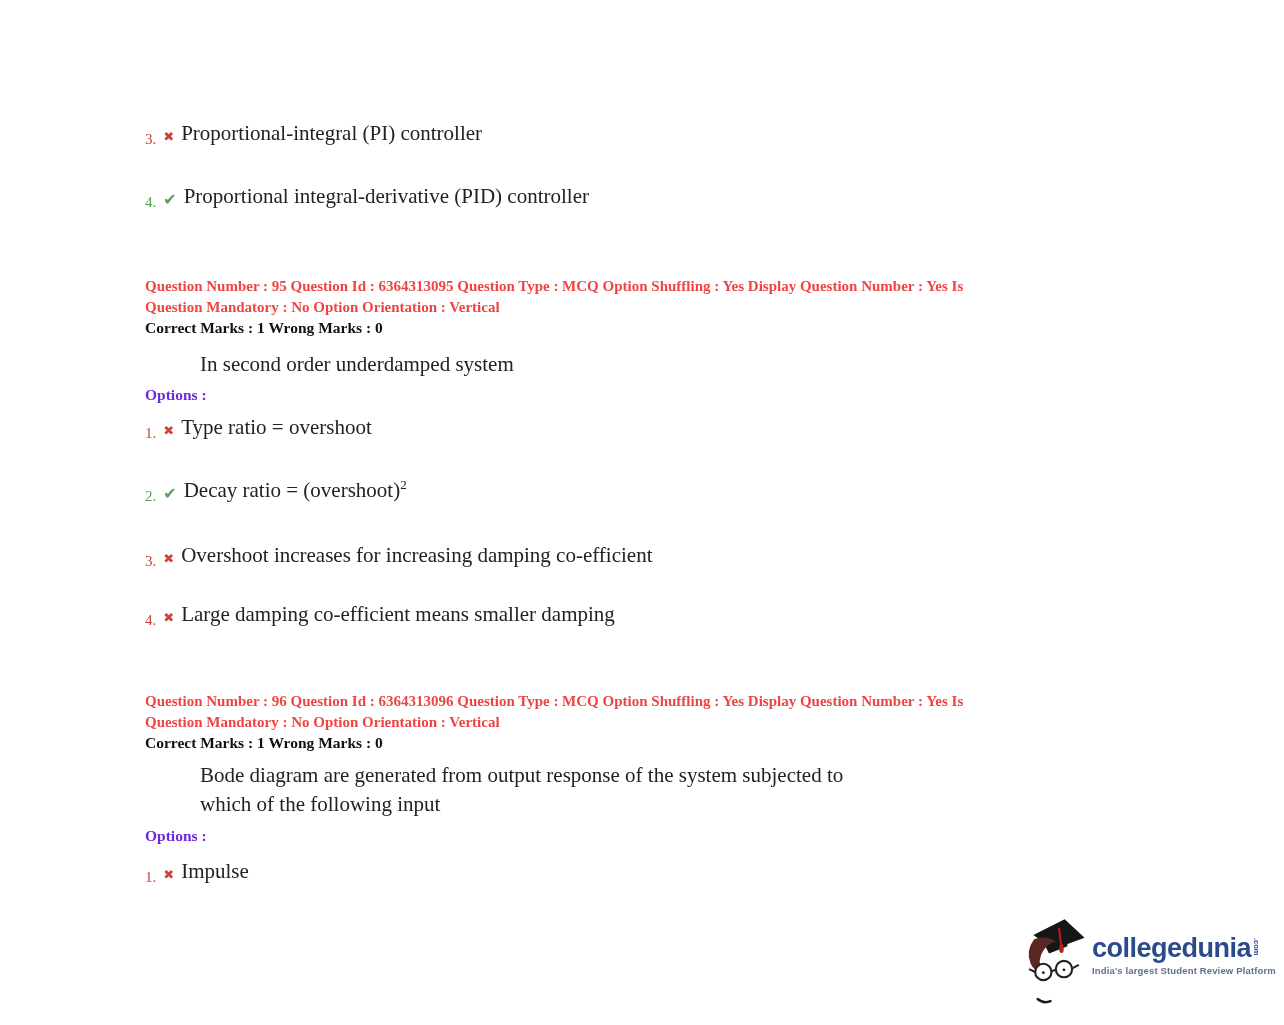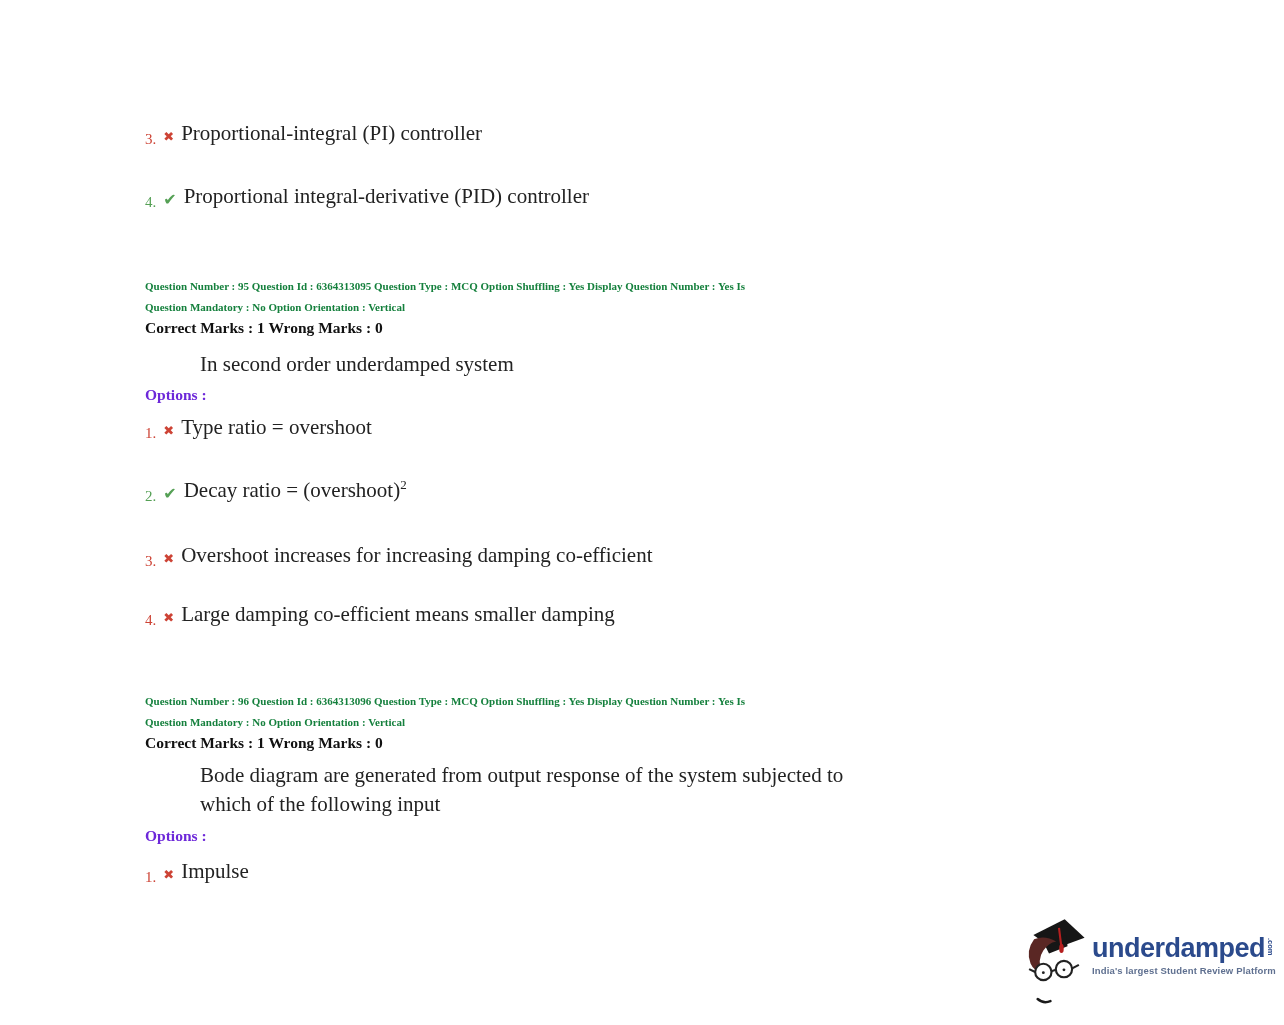--- a/index.html
+++ b/index.html
@@ -9,23 +9,23 @@
     background:#ffffff;
     font-family:"Liberation Serif", serif;
     color:#1c1c1c;
     overflow:hidden;
   }
   .abs { position:absolute; }
 
   
   .meta {
     left:145px;
-    font-size:11px;
-    font-weight:bold;
-    color:#15803d;
+    font-size:15px;
+    font-weight:bold;
+    color:#ef4444;
     line-height:21px;
     white-space:nowrap;
   }
   .marks {
     left:145px;
     font-size:15.5px;
     font-weight:bold;
     color:#111;
     white-space:nowrap;
   }
@@ -188,18 +188,18 @@
       <line x1="18.5" y1="78" x2="10" y2="74" stroke="#222" stroke-width="3"></line>
       <line x1="70.5" y1="73" x2="80" y2="68" stroke="#222" stroke-width="3"></line>
       <circle cx="30" cy="79" r="2" fill="#222"></circle>
       <circle cx="59" cy="75" r="2" fill="#222"></circle>
 
       <path d="M22,116 q8,7 18,3" stroke="#1a1a1a" stroke-width="3.5" fill="none" stroke-linecap="round"></path>
     </svg>
   </span>
   <span class="logo-textcol">
     <span class="logo-name-row">
-      <span class="logo-name">underdamped</span>
+      <span class="logo-name">collegedunia</span>
       <span class="logo-com">.com</span>
     </span>
     <span class="logo-tagline" style="display:block">India's largest Student Review Platform</span>
   </span>
 </div>
 
 </body></html>

